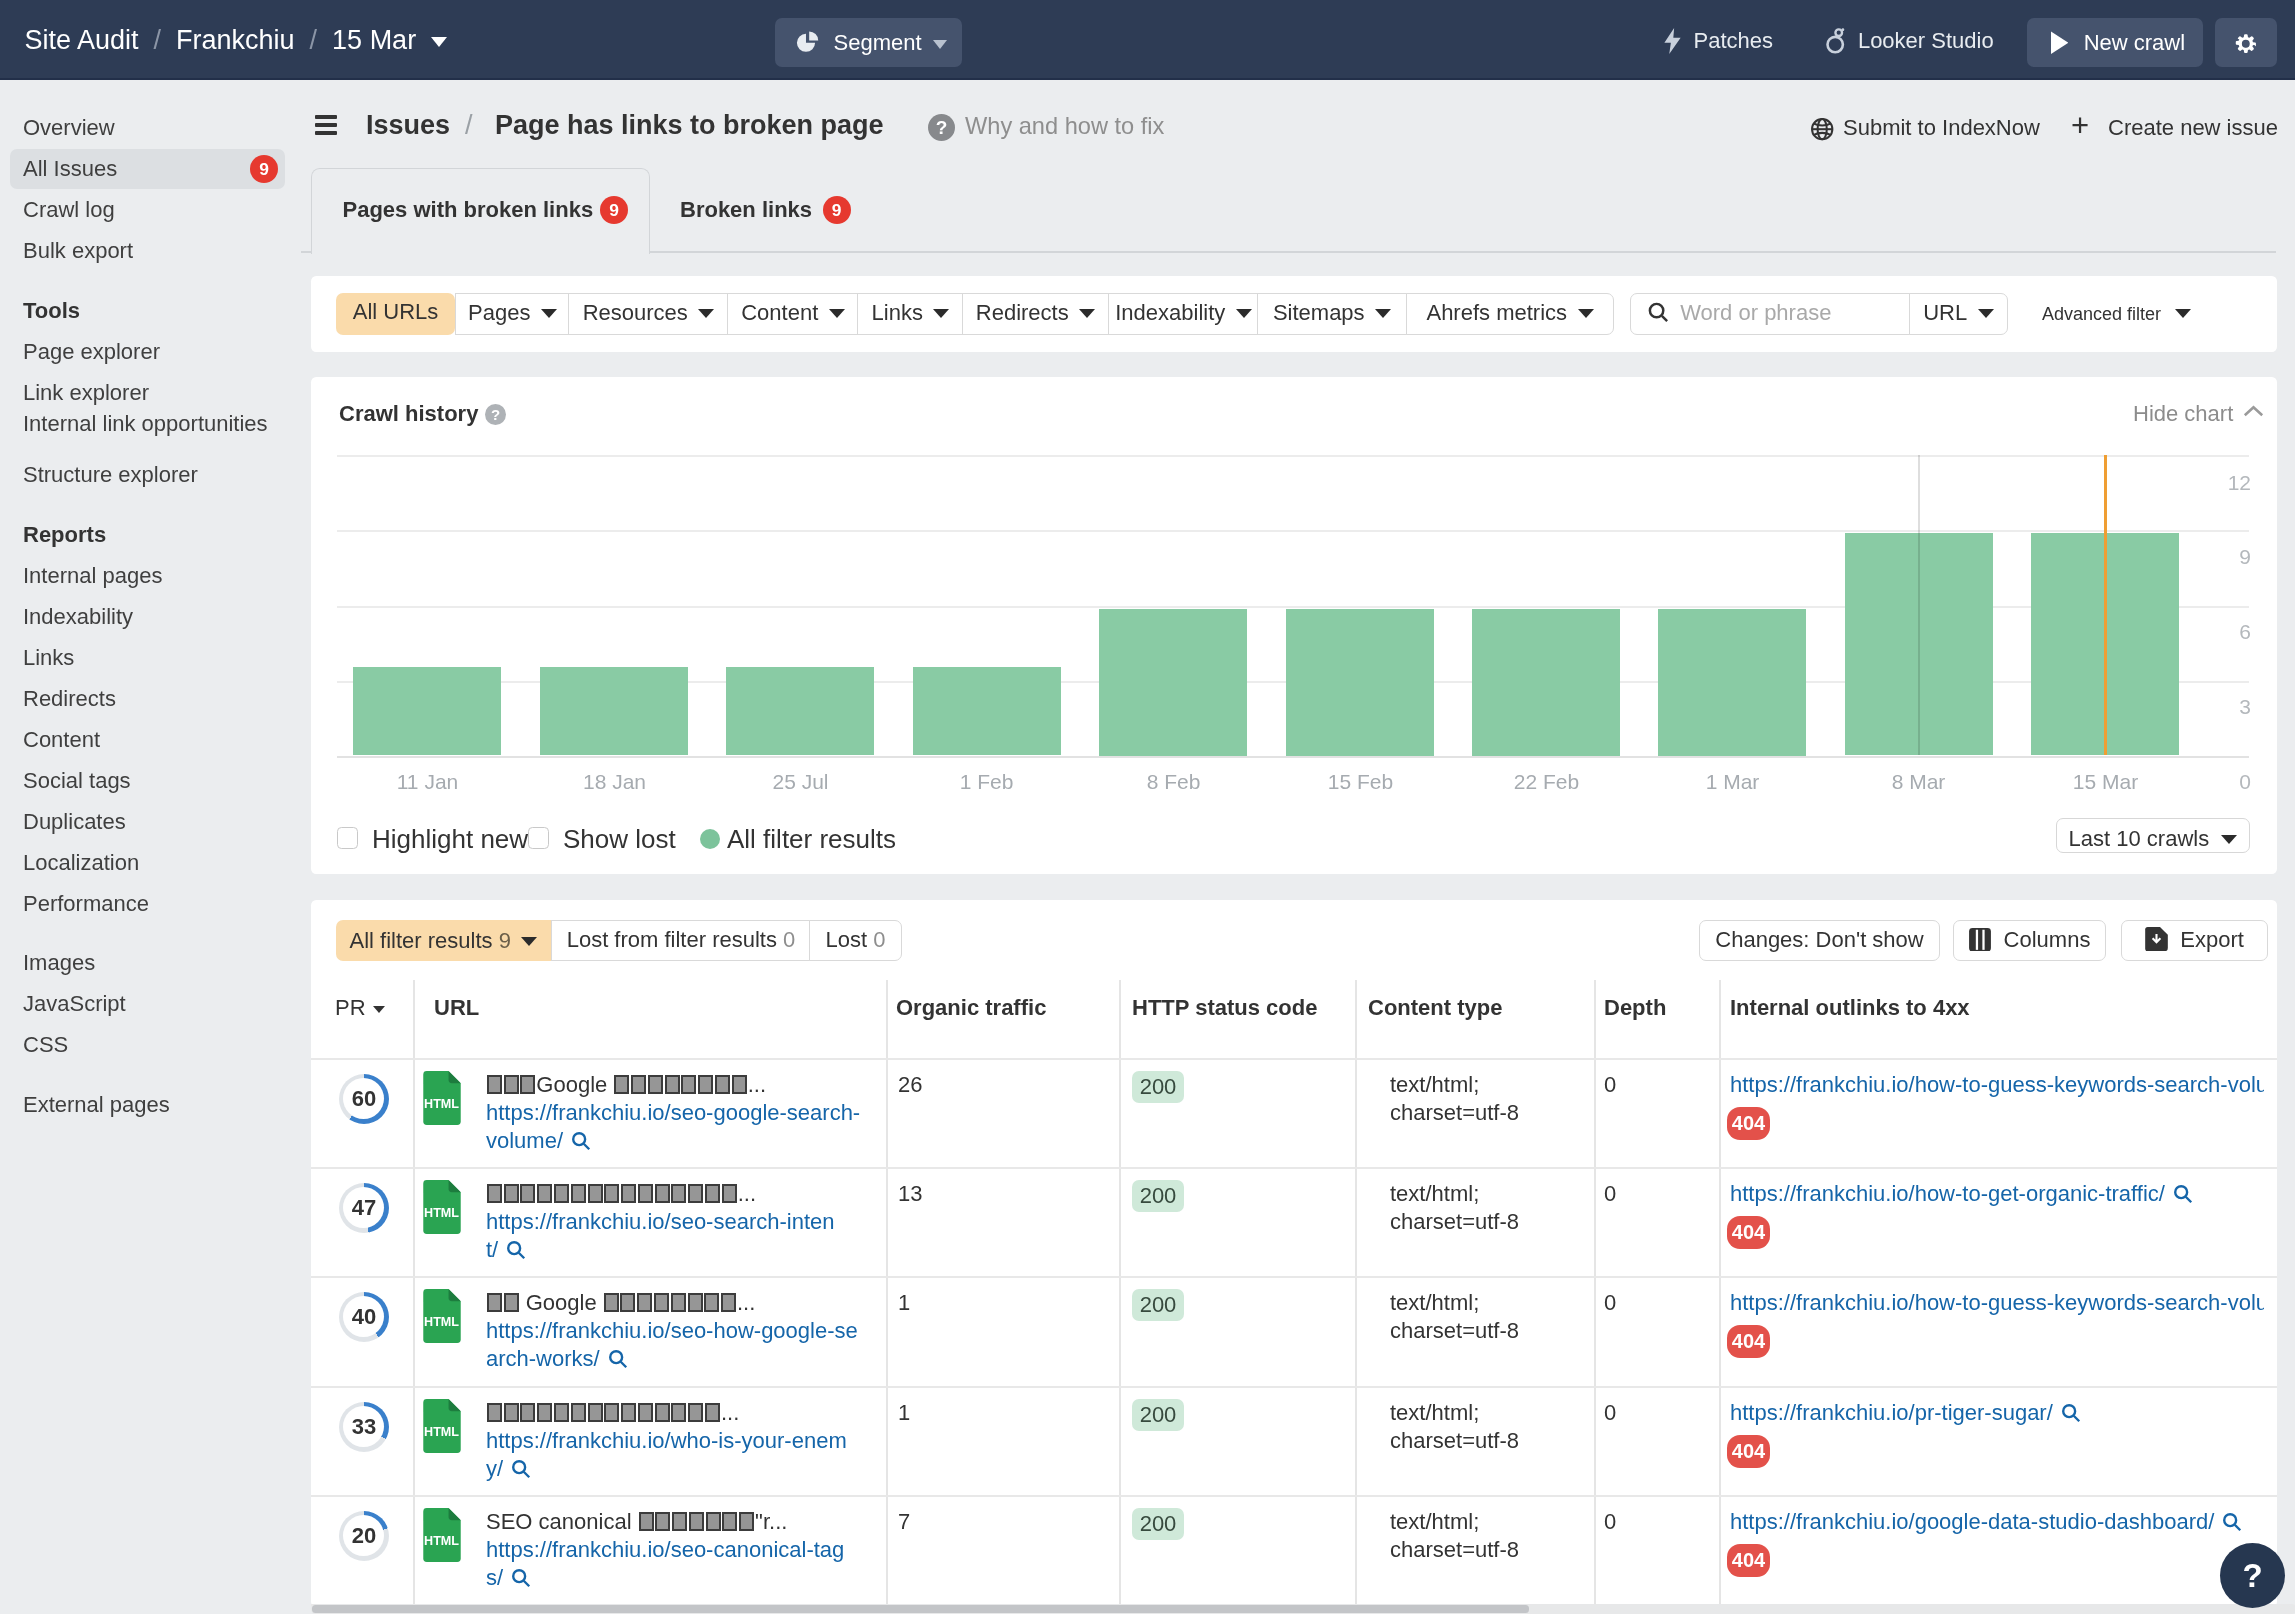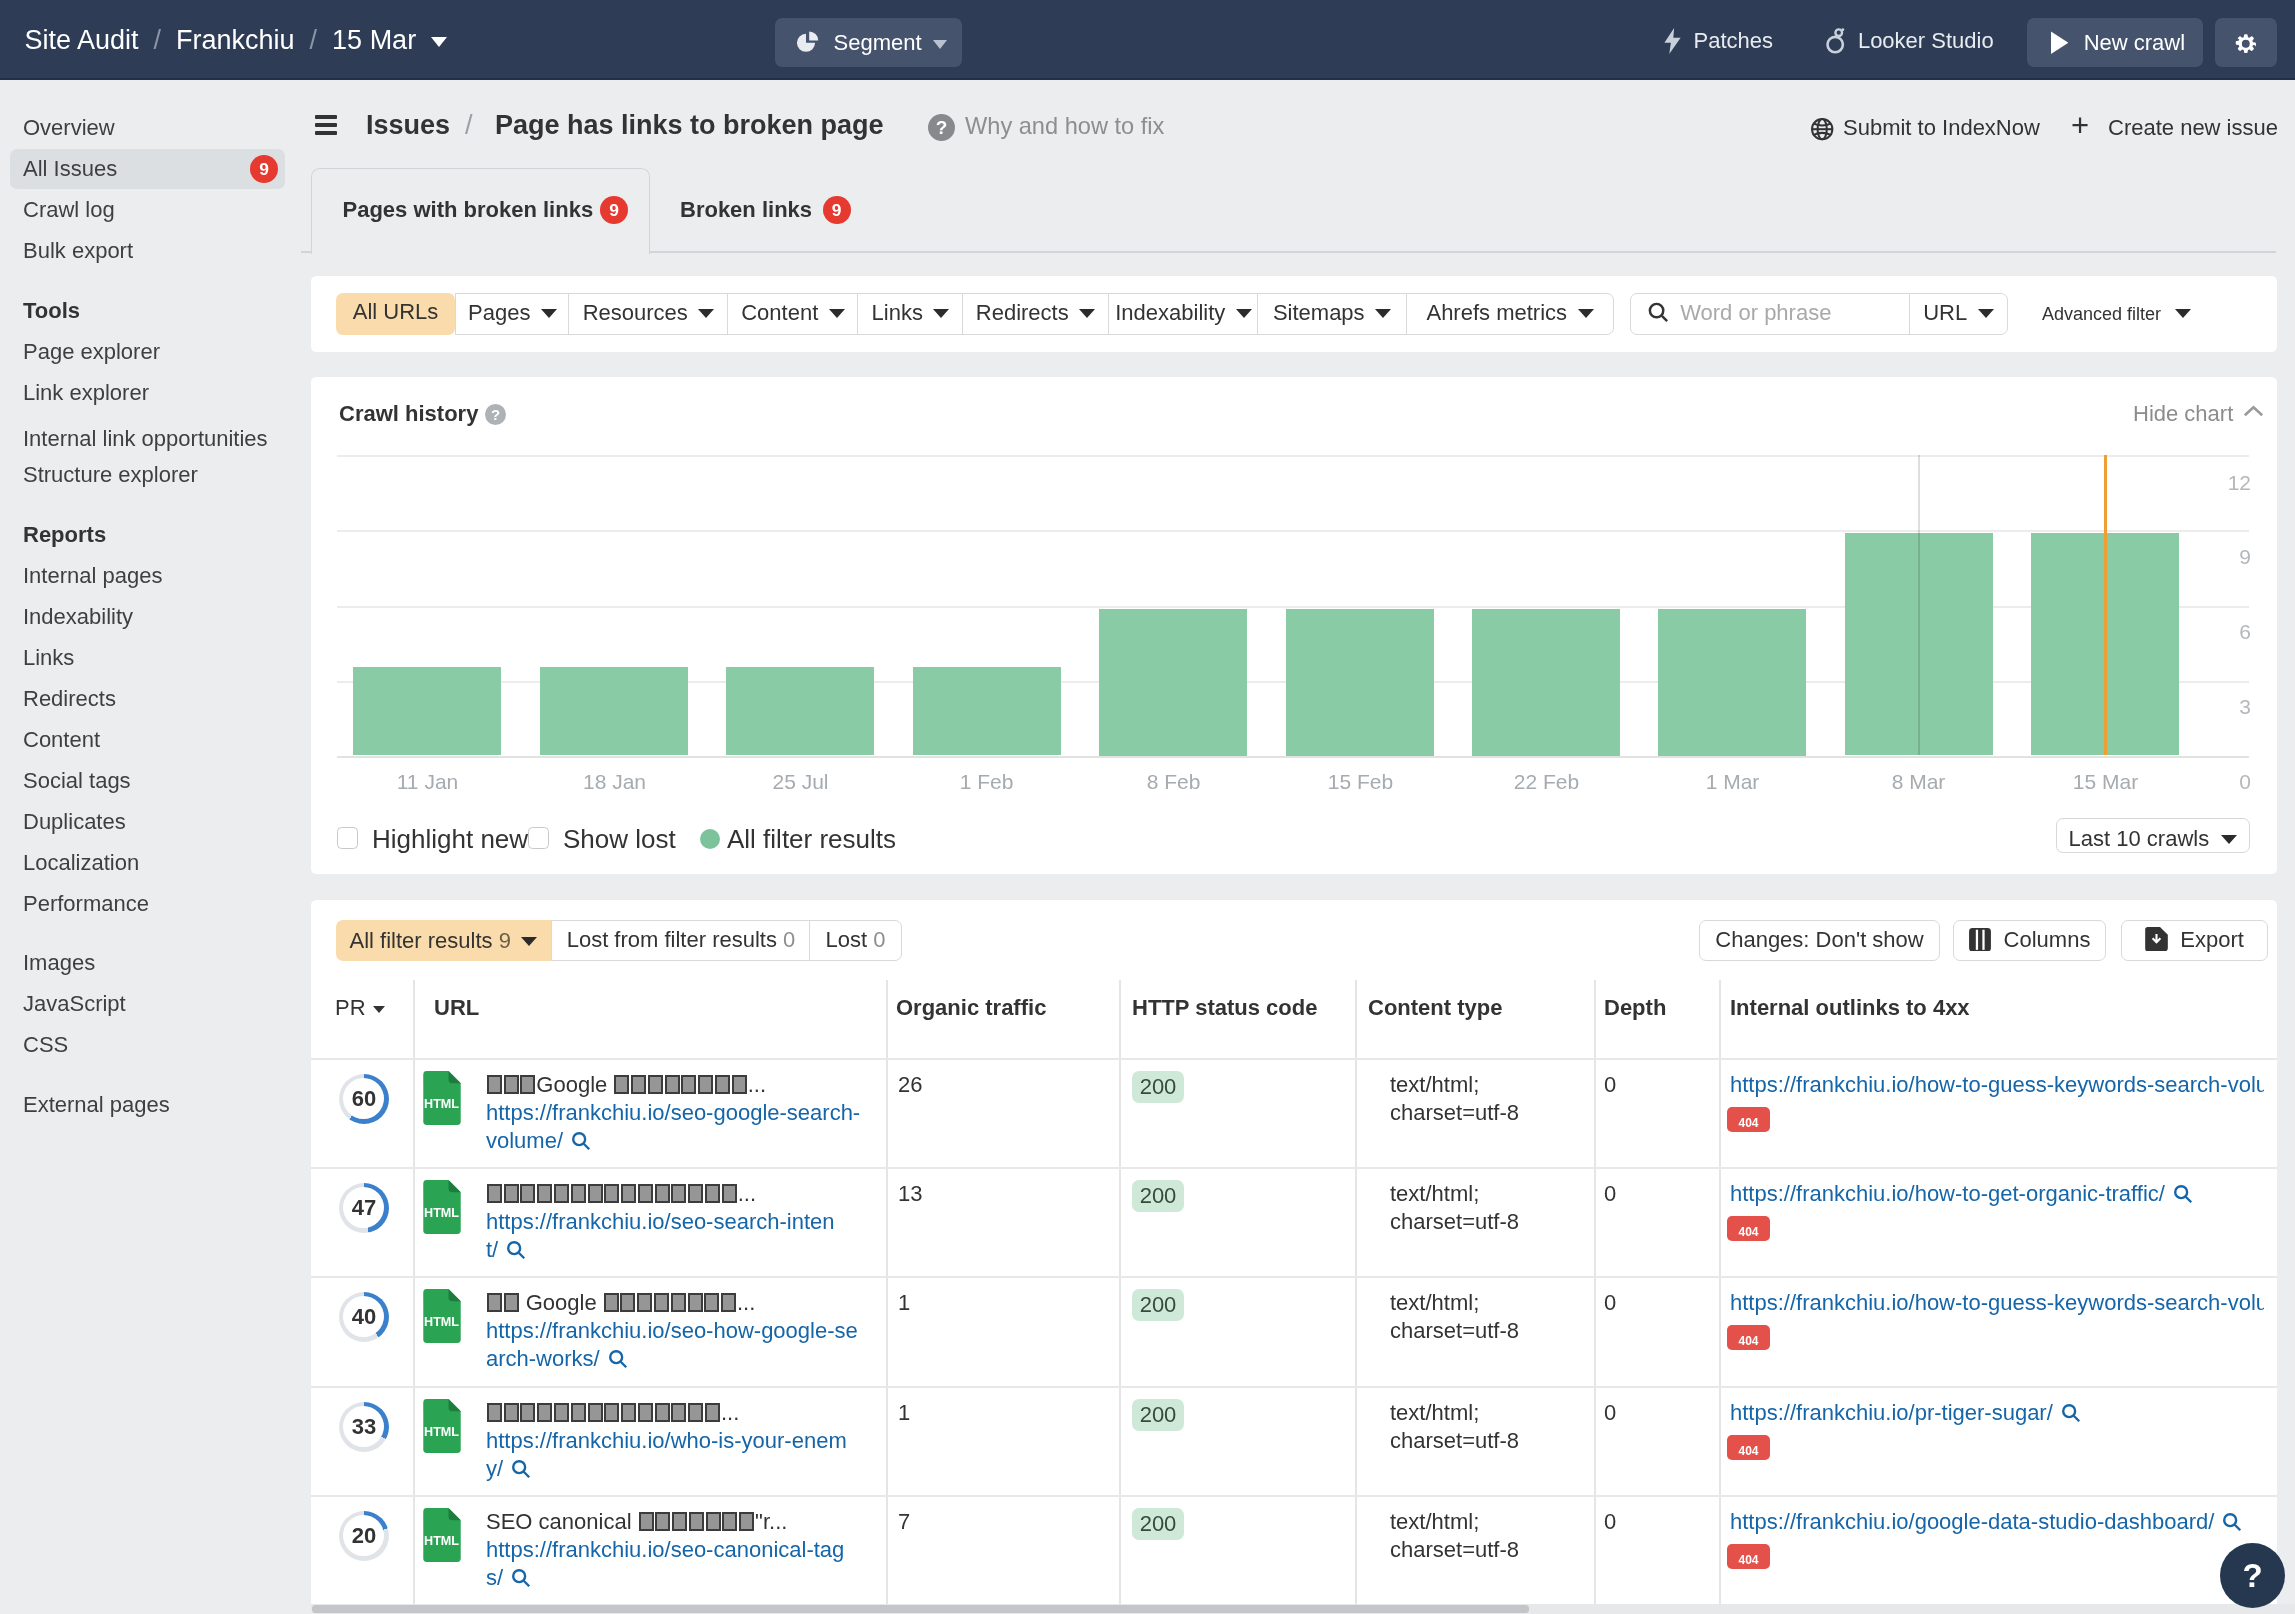--- a/index.html
+++ b/index.html
@@ -25,21 +25,21 @@
 .dcaret{display:inline-block;width:0;height:0;border-left:8.7px solid transparent;border-right:8.7px solid transparent;border-top:9.6px solid #2b2b2b;vertical-align:1.7px;margin-left:10.5px}
 .bar{position:absolute;background:#89cba4}
 .glab{position:absolute;font-size:21px;color:#a6abb0}
 .ylab{position:absolute;font-size:21px;color:#b4b8bc;text-align:right;width:52px}
 .gline{position:absolute;height:1.7px;background:#ececec}
 .cell{position:absolute;font-size:22px;color:#333;line-height:28px}
 a,.blue{color:#1565a9;text-decoration:none}
 .vline{position:absolute;width:1.7px;background:#e5e5e5}
 .hline{position:absolute;height:1.7px;background:#e8e8e8;left:311px;width:1966px}
 .b200{position:absolute;width:52px;height:32px;background:#cfe9d9;border-radius:7px;color:#374a3e;font-size:22px;text-align:center;line-height:32px}
-.b404{position:absolute;width:43px;height:25px;background:#e3514a;border-radius:5px;color:#fff;font-size:12px;font-weight:bold;text-align:center;line-height:33px}
+.b404{position:absolute;width:43px;height:33px;background:#e3514a;border-radius:13px;color:#fff;font-size:20px;font-weight:bold;text-align:center;line-height:33px}
 .cj{display:inline-block;width:15px;height:18.3px;border:2.2px solid #3c3c3c;background:#969696;margin:0 0.9px;vertical-align:-1.7px}
 .prc{position:absolute;width:50px;height:50px;border-radius:50%}
 .prc .in{position:absolute;left:4.4px;top:4.4px;width:41px;height:41px;border-radius:50%;background:#fff;text-align:center;line-height:41px;font-weight:bold;font-size:22px;color:#333}
 .cbx{position:absolute;width:21px;height:22px;background:#fff;border:1.7px solid #c9c9c9;border-radius:4.4px}
 .leg{position:absolute;font-size:26px;color:#333;height:28px;line-height:28px}
 </style></head>
 <body>
 
 <div class="topbar">
   <div class="crumb" style="left:24.4px">Site Audit&nbsp; <span class="slash">/</span>&nbsp; Frankchiu&nbsp; <span class="slash">/</span>&nbsp; <b style="font-weight:normal">15 Mar</b> &nbsp;<span class="caret"></span></div>
@@ -72,21 +72,21 @@
 <div class="sidebar">
   <div class="sel" style="top:149px"></div>
   <div class="sitem" style="top:107px">Overview</div>
   <div class="sitem" style="top:148px">All Issues</div>
   <div class="rbadge" style="left:250px;top:155px">9</div>
   <div class="sitem" style="top:189px">Crawl log</div>
   <div class="sitem" style="top:230px">Bulk export</div>
   <div class="sitem shead" style="top:290px">Tools</div>
   <div class="sitem" style="top:331px">Page explorer</div>
   <div class="sitem" style="top:372px">Link explorer</div>
-  <div class="sitem" style="top:418px">Internal link opportunities</div>
+  <div class="sitem" style="top:403px">Internal link opportunities</div>
   <div class="sitem" style="top:454px">Structure explorer</div>
   <div class="sitem shead" style="top:514px">Reports</div>
   <div class="sitem" style="top:555px">Internal pages</div>
   <div class="sitem" style="top:596px">Indexability</div>
   <div class="sitem" style="top:637px">Links</div>
   <div class="sitem" style="top:678px">Redirects</div>
   <div class="sitem" style="top:719px">Content</div>
   <div class="sitem" style="top:760px">Social tags</div>
   <div class="sitem" style="top:801px">Duplicates</div>
   <div class="sitem" style="top:842px">Localization</div>

